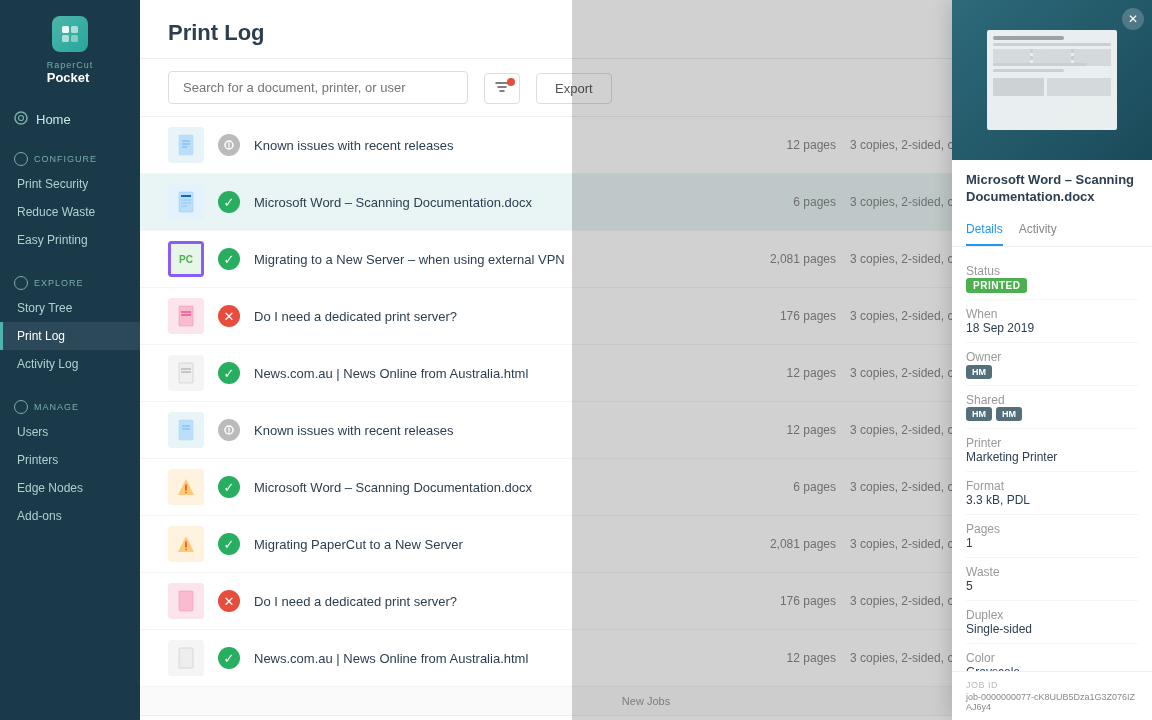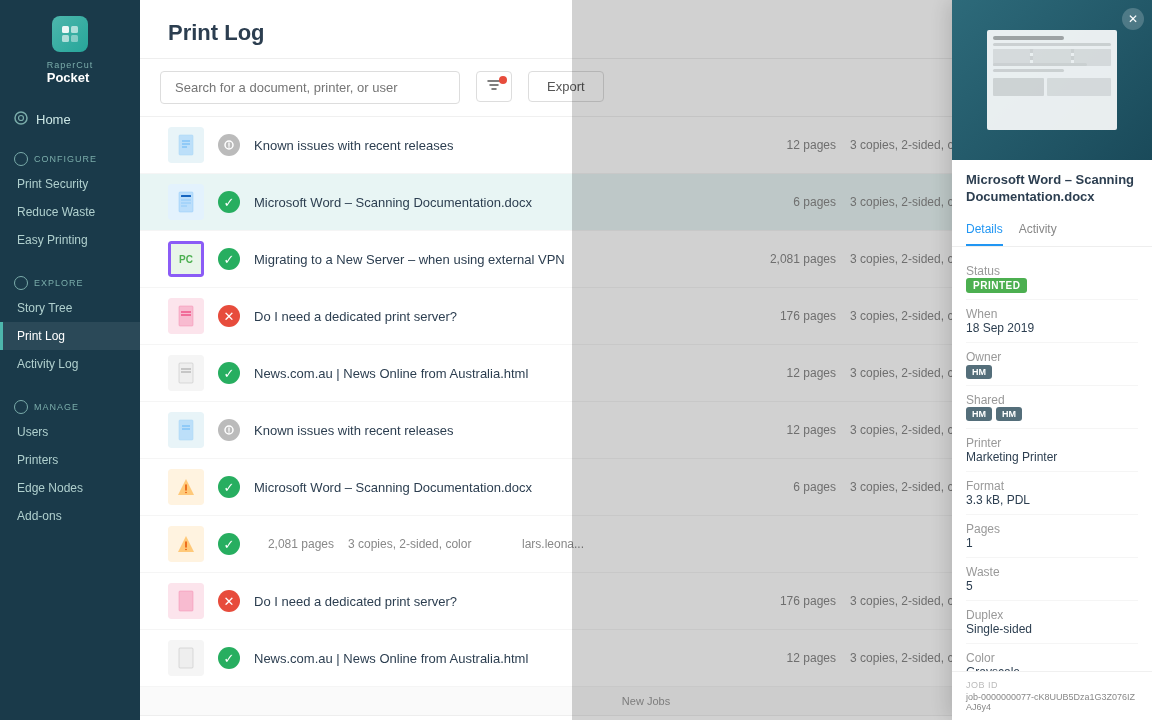--- a/index.html
+++ b/index.html
@@ -98,23 +98,23 @@
       border-bottom: 1px solid #eee;
       background: #fff;
     }
     .main-header h1 {
       font-size: 22px;
       font-weight: 600;
       color: #2c3e50;
     }
     .toolbar {
       display: flex;
-      align-items: flex-start;
+      align-items: flex-end;
       gap: 16px;
-      padding: 12px 20px;
+      padding: 12px 28px;
       background: #fff;
       border-bottom: 1px solid #f0f0f0;
     }
     .search-input {
       flex: 1;
       max-width: 300px;
       padding: 8px 14px;
       border: 1px solid #ddd;
       border-radius: 4px;
       font-size: 13px;
@@ -607,20 +607,21 @@
       <div class="row-thumb">
         <div style="width:36px;height:36px;background:#fff3e0;border-radius:3px;display:flex;align-items:center;justify-content:center;">
           <svg width="20" height="20" viewBox="0 0 20 20">
               <polygon points="10,2 18,18 2,18" fill="#ffb74d" opacity="0.7"></polygon>
               <line x1="10" y1="8" x2="10" y2="13" stroke="#e65100" stroke-width="1.5" stroke-linecap="round"></line>
               <circle cx="10" cy="15.5" r="0.8" fill="#e65100"></circle>
             </svg>
         </div>
       </div>
       <div class="status-circle status-green">✓</div>
+      <div class="row-name">Migrating PaperCut to a New Server</div>
       <div class="row-pages">2,081 pages</div>
       <div class="row-details">3 copies, 2-sided, color</div>
       <div class="row-user">lars.leona...</div>
     </div>
 
     <div class="table-row">
       <div class="row-thumb">
         <div style="width:36px;height:36px;background:#fce4ec;border-radius:3px;display:flex;align-items:center;justify-content:center;">
           <svg width="18" height="22" viewBox="0 0 18 22">
               <rect x="2" y="1" width="14" height="20" rx="1" fill="#f8bbd0" stroke="#f48fb1" stroke-width="0.5"></rect>

